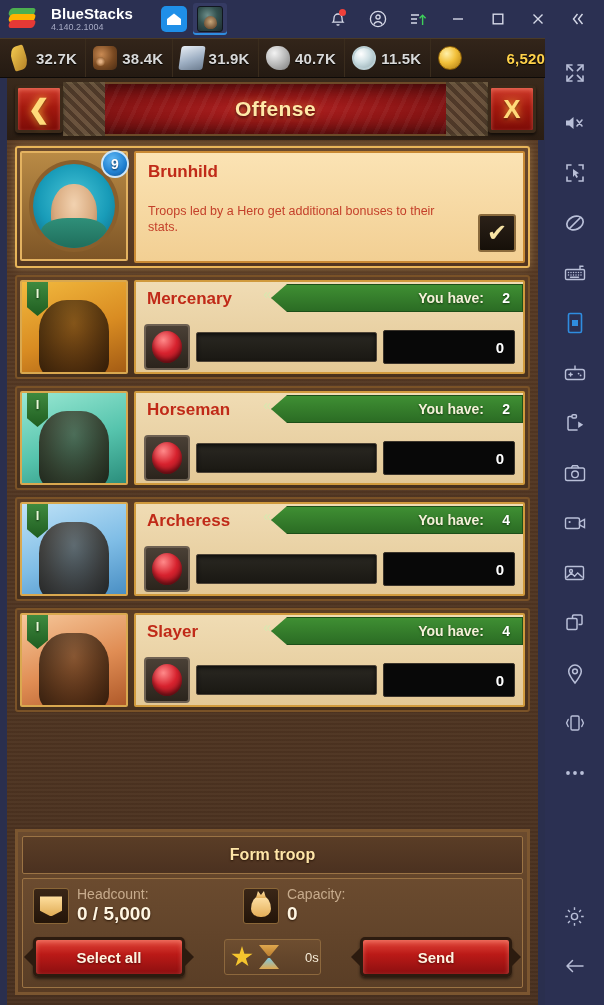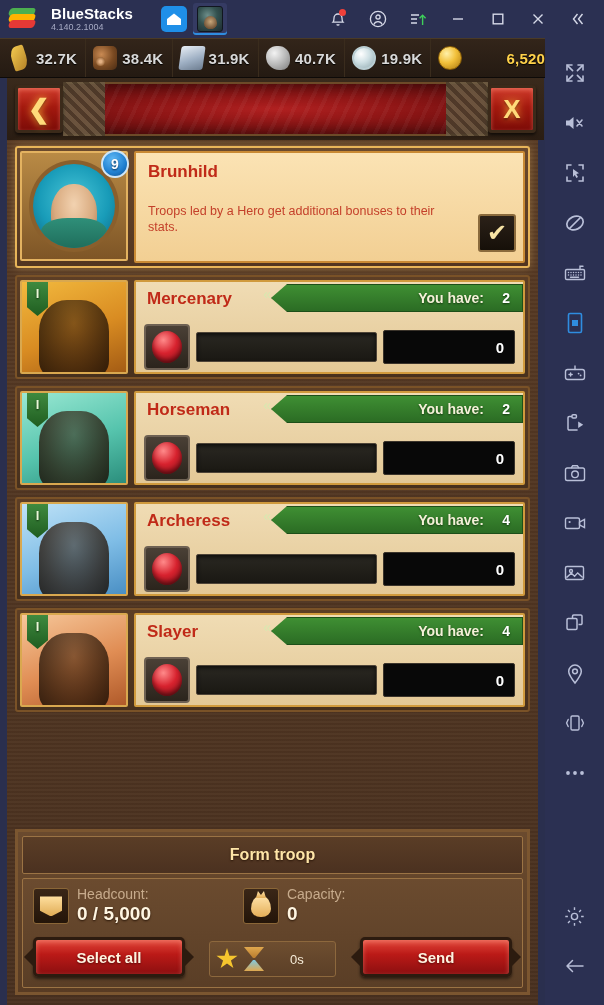--- a/index.html
+++ b/index.html
@@ -217,21 +217,21 @@
     display: flex; align-items: center; justify-content: center; }
   .ico-banner { width: 22px; height: 20px; background: linear-gradient(#ffe0a0, #e0ac55);
     clip-path: polygon(0 0, 100% 0, 100% 72%, 50% 100%, 0 72%); }
   .ico-bag { width: 20px; height: 21px; background: linear-gradient(#ffe2a8, #e4ae58);
     border-radius: 45% 45% 50% 50% / 65% 65% 40% 40%; position: relative; }
   .ico-bag::before { content:""; position:absolute; left:5px; top:-5px; width:10px; height:7px;
     background: linear-gradient(#ffe2a8, #e4ae58); clip-path: polygon(0 100%, 20% 0, 50% 60%, 80% 0, 100% 100%); }
   .stat-text .lbl { color: #c7ab8c; font-size: 14px; line-height: 1.1; }
   .stat-text .val { color: #fff6e2; font-size: 19px; font-weight: bold; line-height: 1.25; text-shadow: 0 1px 2px #2a1608; }
 
-  .btn-row { display: flex; align-items: flex-end; margin-top: 11px; gap: 10px; }
+  .btn-row { display: flex; align-items: center; margin-top: 11px; gap: 25px; }
   .gbtn { position: relative; height: 40px; border-radius: 5px;
     background: linear-gradient(#e2473a 0%, #bb1a17 42%, #8c0f10 100%);
     border: 3px solid #2c1b0f;
     box-shadow: inset 0 2px 5px rgba(255,170,150,.45), 0 2px 3px rgba(0,0,0,.55);
     display: flex; align-items: center; justify-content: center;
     color: #fff3e0; font-size: 15px; font-weight: bold; text-shadow: 0 1px 2px #5a0b0b; }
   .gbtn.select { width: 152px; }
   .gbtn.send { width: 152px; margin-left: auto; }
   .gbtn::before, .gbtn::after { content:""; position:absolute; top: 50%; width: 0; height: 0;
     border-top: 9px solid transparent; border-bottom: 9px solid transparent; transform: translateY(-50%); }
@@ -282,35 +282,36 @@
         <div class="res-cell">
           <div class="res-ico ico-iron"></div>
           <div class="res-val">31.9K</div>
         </div>
         <div class="res-cell">
           <div class="res-ico ico-stone"></div>
           <div class="res-val">40.7K</div>
         </div>
         <div class="res-cell">
           <div class="res-ico ico-silver"></div>
-          <div class="res-val">19.9K</div>
+          <div class="res-val">11.5K</div>
         </div>
         <div class="res-cell">
           <div class="res-ico ico-gold"></div>
           <div class="res-val gold">6,520</div>
         </div>
       </div>
 
     <div class="game">
       <div class="game-inner">
 
         <div class="banner">
           <div class="banner-mid"></div>
           <div class="banner-knot l"></div>
           <div class="banner-knot r"></div>
+          <div class="banner-title">Offense</div>
           <div class="btn-sq back">❮</div>
           <div class="btn-sq close">X</div>
         </div>
 
         <div class="scroll-area">
 
           <div class="hero-card">
             <div class="hero-portrait">
               <div class="hero-circle">
                 <div class="hero-hair"></div>

